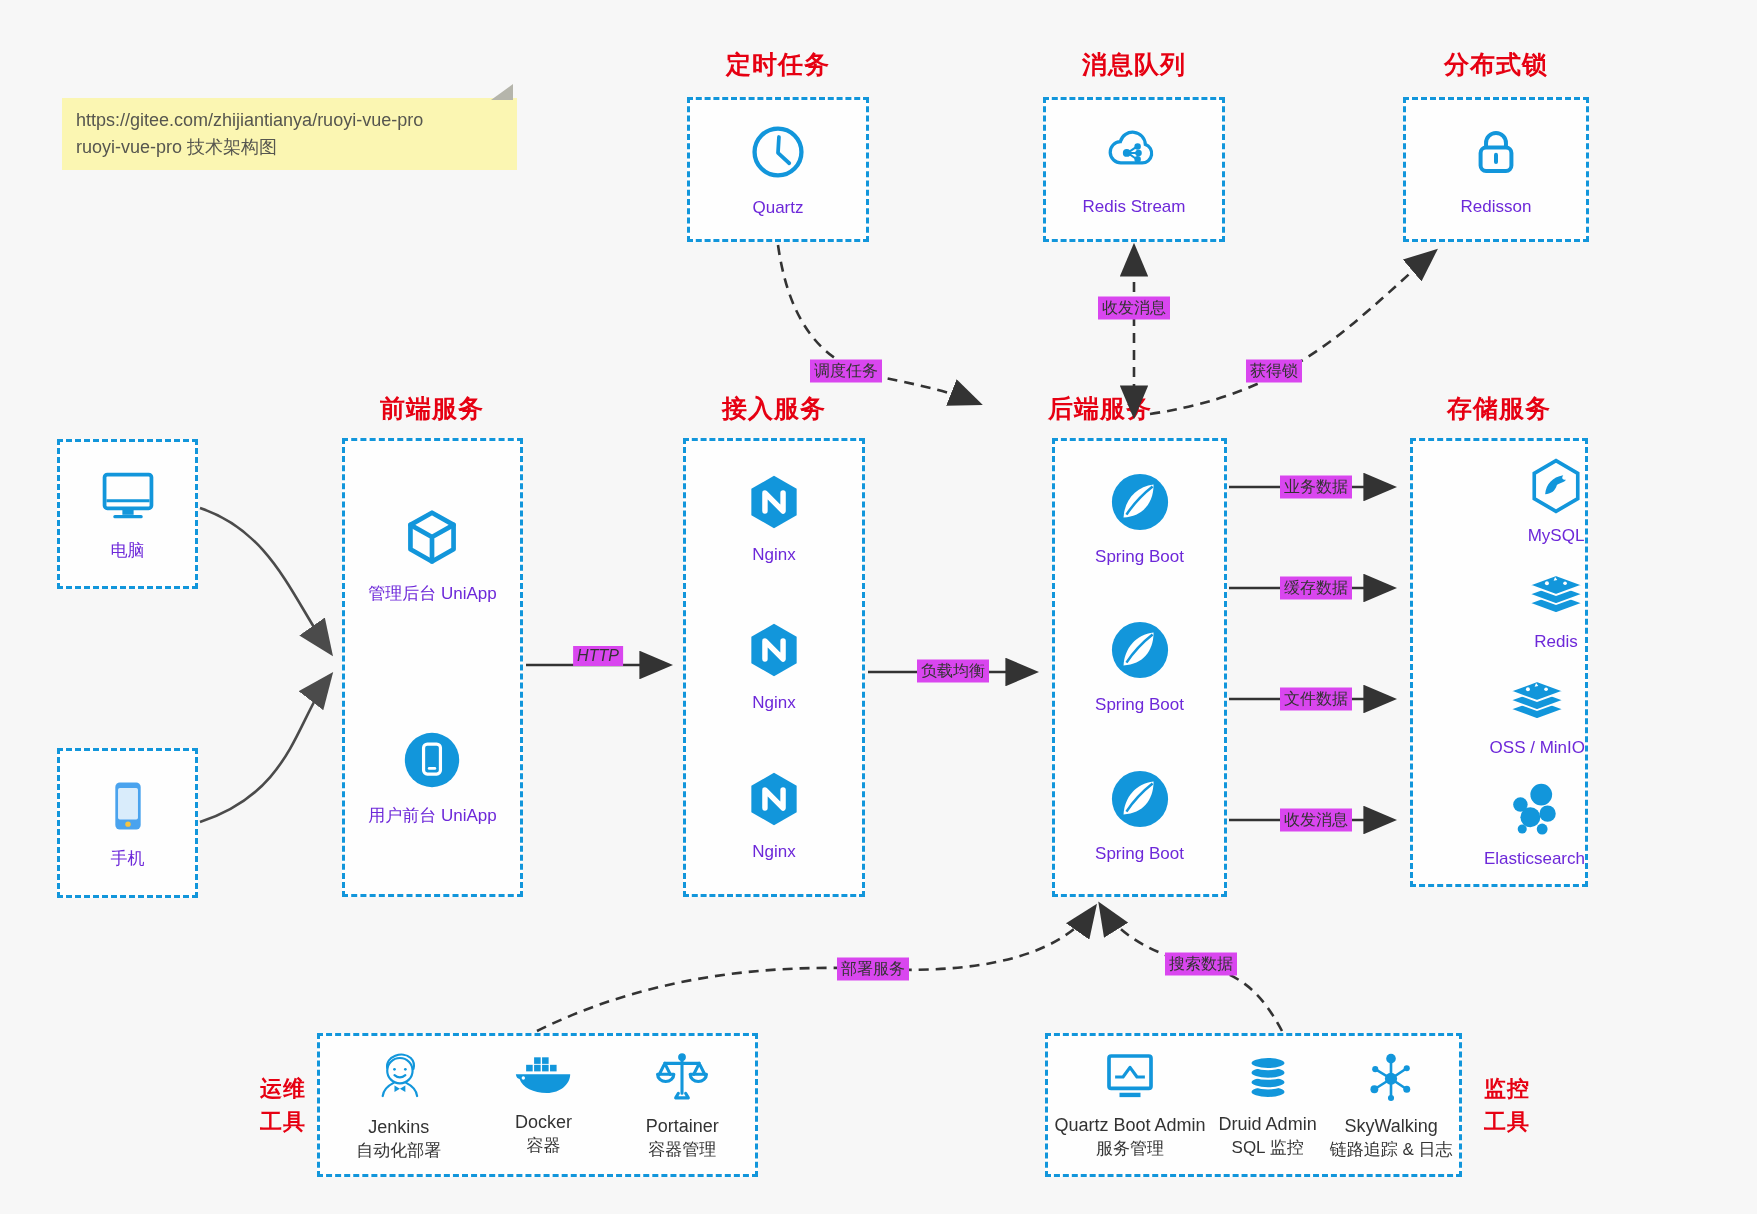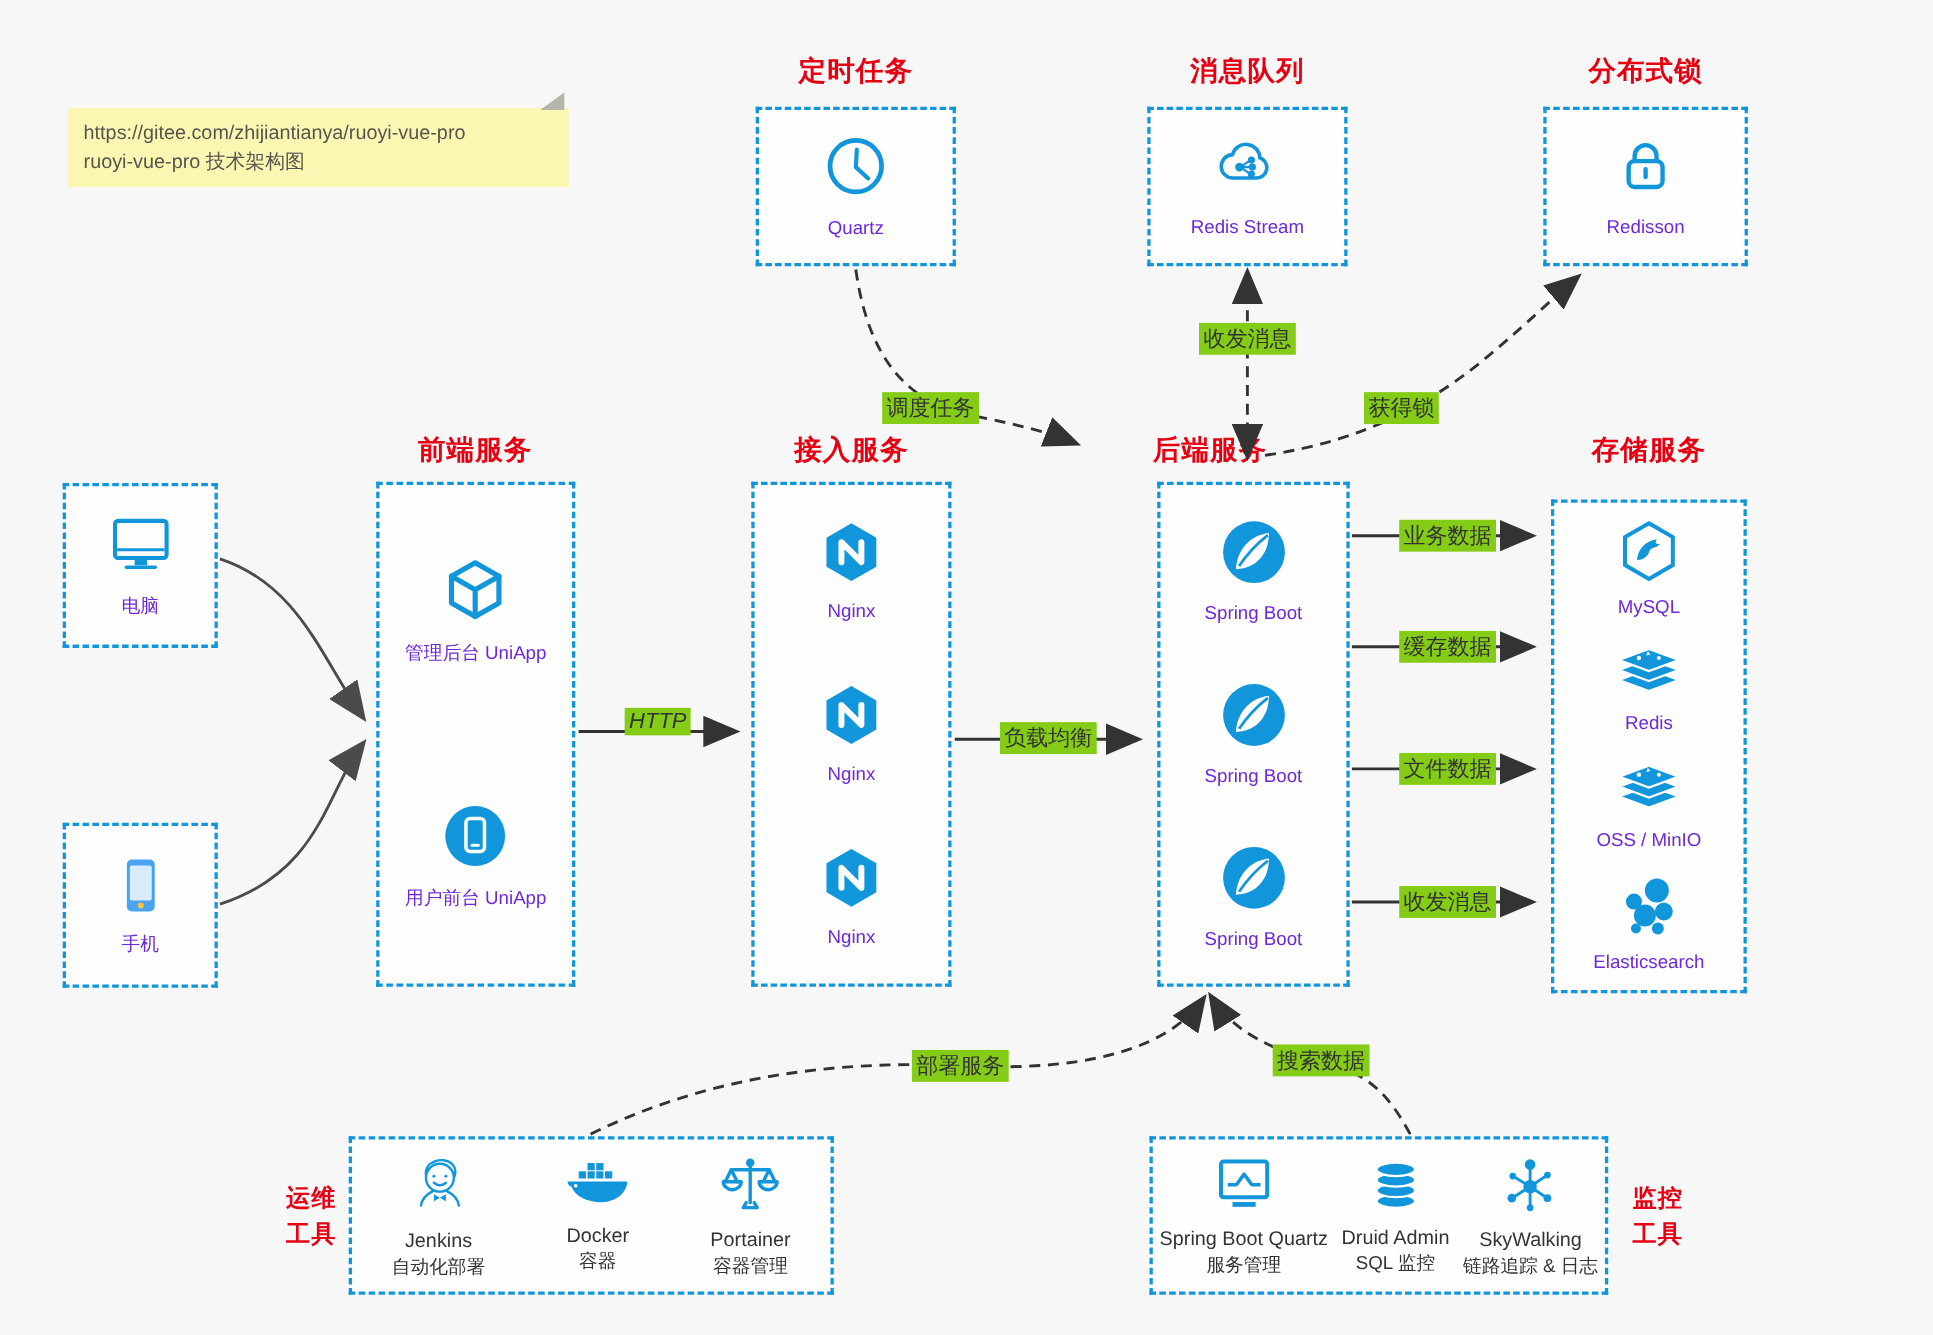--- a/index.html
+++ b/index.html
@@ -7,21 +7,21 @@
           font-family:"Liberation Sans","DejaVu Sans",sans-serif;color:#333;}
   .wires{position:absolute;left:0;top:0;pointer-events:none;}
   .dbox{position:absolute;background:#fefefe;border:3px dashed #1296db;box-sizing:border-box;}
   .single{display:flex;flex-direction:column;align-items:center;justify-content:center;gap:12px;}
   .col{display:flex;flex-direction:column;justify-content:space-around;align-items:center;padding:4px 0;}
   .rowbox{display:flex;flex-direction:row;justify-content:space-around;align-items:center;}
   .node{display:flex;flex-direction:column;align-items:center;gap:10px;}
   .node-label{font-size:17px;color:#6d28d9;white-space:nowrap;}
   .gtitle{position:absolute;transform:translateX(-50%);color:#e60012;font-size:25px;font-weight:700;white-space:nowrap;letter-spacing:1px;}
   .side-title{position:absolute;color:#e60012;font-size:22px;font-weight:700;text-align:center;line-height:1.5;letter-spacing:1px;}
-  .edge-label{position:absolute;transform:translate(-50%,-50%);background:#84cc16;padding:1px 4px;font-size:20px;color:#333;white-space:nowrap;}
+  .edge-label{position:absolute;transform:translate(-50%,-50%);background:#d946ef;padding:1px 4px;font-size:16px;color:#333;white-space:nowrap;}
   .tool{display:flex;flex-direction:column;align-items:center;gap:1px;}
   .tool .tname{font-size:18px;color:#333;white-space:nowrap;}
   .tool .tdesc{font-size:17px;color:#333;white-space:nowrap;}
   .tool svg{margin-bottom:6px;}
   .note{position:absolute;left:62px;top:98px;width:455px;height:72px;background:#fbf6b2;color:#56564f;
         font-size:18px;line-height:27px;padding:9px 14px;box-sizing:border-box;}
   .note-fold{position:absolute;top:-14px;right:4px;width:0;height:0;
              border-bottom:16px solid #b5b5ab;border-left:22px solid transparent;}
 </style>
 </head>
@@ -183,21 +183,21 @@
         <svg viewBox="0 0 64 64" width="62" height="62">
             <circle cx="32" cy="32" r="29" fill="#1296db"></circle>
             <path d="M46 14 C 28 16 16 30 15 48 C 35 47 46 33 46 14 Z" fill="#fff"></path>
             <path d="M18 45 C 26 33 36 23 45 16" stroke="#1296db" stroke-width="2.6" fill="none"></path>
           </svg>
       </span>
       <span class="node-label">Spring Boot</span>
     </div>
   </div>
 
-  <div class="dbox col" style="left:1410px;top:454px;width:178px;height:449px;">
+  <div class="dbox col" style="left:1410px;top:438px;width:178px;height:449px;align-items:flex-end;">
     <div class="node" style="gap:7px;">
       <span>
         <svg viewBox="0 0 64 64" width="58" height="58">
           <polygon points="32,4 56,18 56,46 32,60 8,46 8,18" fill="none" stroke="#1296db" stroke-width="4"></polygon>
           <path d="M20 41 C 21 30 28 22 40 20 C 38 23 38.5 25 43 25 C 40 29 36 28 33 31 C 31 38 26 41 20 41 Z" fill="#1296db"></path>
         </svg>
       </span>
       <span class="node-label">MySQL</span>
     </div>
     <div class="node" style="gap:7px;">
@@ -310,21 +310,21 @@
   </div>
   <div class="dbox rowbox" style="left:1045px;top:1033px;width:417px;height:144px;">
     <div class="tool">
       <span>
         <svg viewBox="0 0 64 56" width="56" height="54">
           <rect x="8" y="4" width="48" height="37" rx="2.5" fill="none" stroke="#1296db" stroke-width="4.2"></rect>
           <path d="M15 28 h9 l8 -11 8 11 h9" fill="none" stroke="#1296db" stroke-width="3.6" stroke-linejoin="round"></path>
           <rect x="20" y="46" width="24" height="5" fill="#1296db"></rect>
         </svg>
       </span>
-      <span class="tname">Spring Boot Quartz</span>
+      <span class="tname">Quartz Boot Admin</span>
       <span class="tdesc">服务管理</span>
     </div>
     <div class="tool">
       <span>
         <svg viewBox="0 0 64 52" width="56" height="52">
           <g fill="#1296db" stroke="#fefefe" stroke-width="2.4">
             <ellipse cx="32" cy="43" rx="20" ry="7"></ellipse>
               <ellipse cx="32" cy="32" rx="20" ry="7"></ellipse>
               <ellipse cx="32" cy="21" rx="20" ry="7"></ellipse>
               <ellipse cx="32" cy="10" rx="20" ry="7"></ellipse>

